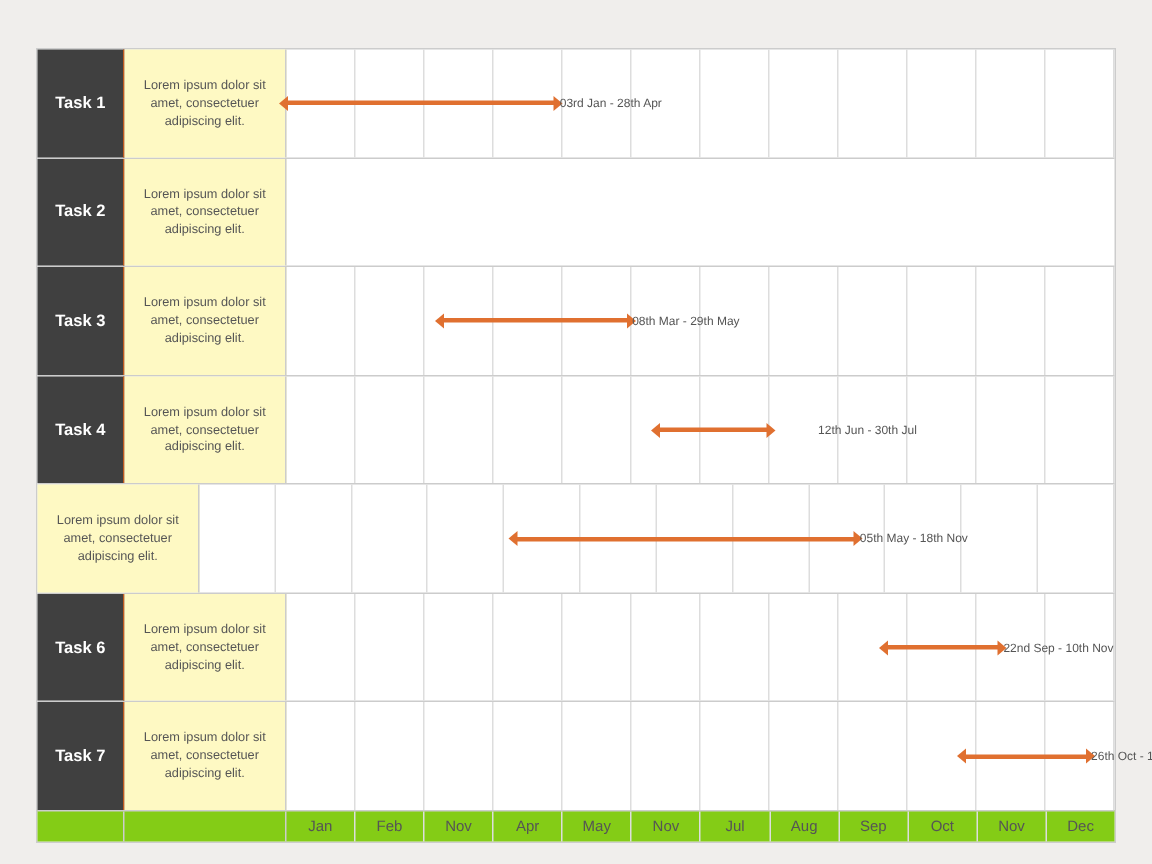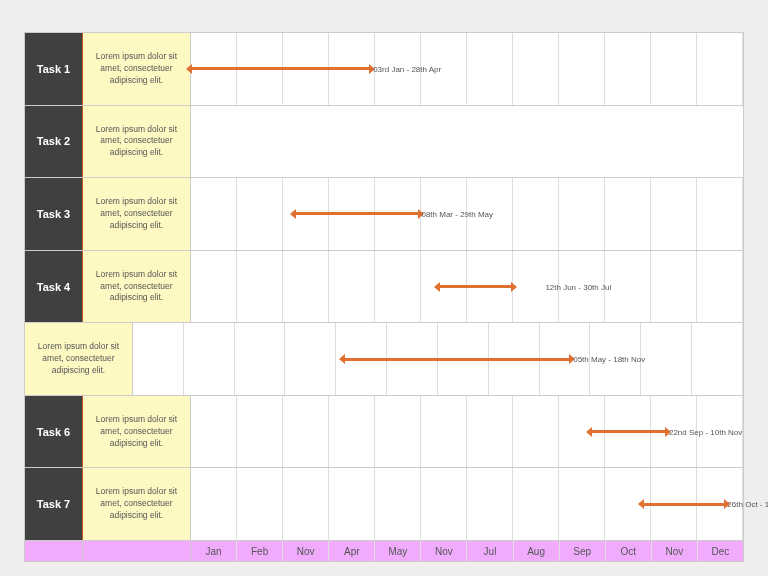--- a/index.html
+++ b/index.html
@@ -122,21 +122,21 @@
     }
     .bar-label {
       position: absolute;
       font-size: 8px;
       color: #555;
       white-space: nowrap;
     }
     .gantt-header-row {
       display: flex;
       border-top: 1px solid #ccc;
-      background: #f0abfc;
+      background: #84cc16;
     }
     .header-task-space {
       width: 58px;
       min-width: 58px;
       border-right: 1px solid #ccc;
     }
     .header-desc-space {
       width: 108px;
       min-width: 108px;
       border-right: 1px solid #ccc;

